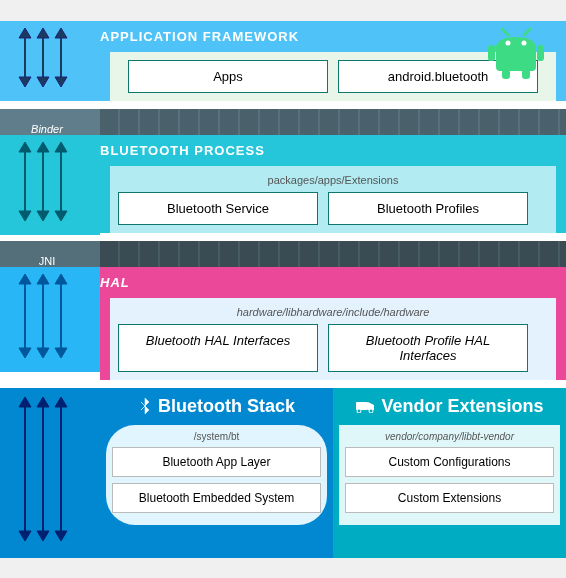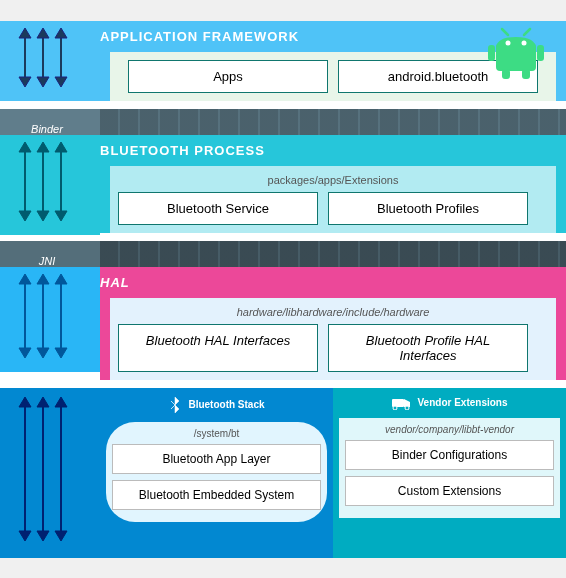--- a/index.html
+++ b/index.html
@@ -44,21 +44,21 @@
       padding: 8px 16px;
       font-size: 13px;
       text-align: center;
       flex: 1;
       max-width: 200px;
     }
     .bottom-header {
       text-align: center;
       color: white;
       font-weight: bold;
-      font-size: 10px;
+      font-size: 18px;
       padding: 8px 0;
       display: flex;
       align-items: center;
       justify-content: center;
       gap: 6px;
     }
     .bottom-box {
       background: white;
       border: 1px solid #bbb;
       padding: 7px 6px;
@@ -188,21 +188,21 @@
             <div class="box">Bluetooth Service</div>
             <div class="box">Bluetooth Profiles</div>
           </div>
         </div>
       </div>
     </div>
   </div>
 
   <div class="row-with-arrows">
     <div class="left-col jni-row-left" style="height:26px; display:flex; align-items:center; justify-content:flex-end; padding-right:6px;">
-      <span style="color:white; font-size:11px; font-style:italic;">JNI</span>
+      <span style="color:white; font-size:11px; ">JNI</span>
     </div>
     <div class="right-col" style="background:#546e7a;">
       <div style="height:26px; background: repeating-linear-gradient(90deg, #37474f 0px, #37474f 18px, #455a64 18px, #455a64 20px); opacity:0.9;"></div>
     </div>
   </div>
 
   <div class="row-with-arrows">
     <div class="left-col" style="background:#29b6f6; height:105px;">
       <svg width="90" height="95">
         <g fill="#01579b" stroke="#01579b">
@@ -272,21 +272,21 @@
             <svg width="20" height="14" viewBox="0 0 20 14">
               <rect x="1" y="3" width="12" height="8" rx="1" fill="white"></rect>
               <polygon points="13,3 19,6 19,11 13,11" fill="white"></polygon>
               <circle cx="4" cy="12" r="2" fill="#00acc1" stroke="white" stroke-width="1"></circle>
               <circle cx="16" cy="12" r="2" fill="#00acc1" stroke="white" stroke-width="1"></circle>
             </svg>
             <span>Vendor Extensions</span>
           </div>
           <div style="background:#e0f7fa; margin:0 6px 8px 6px; padding:6px;">
             <div style="text-align:center; font-size:10px; color:#555; margin-bottom:5px; font-style:italic;">vendor/company/libbt-vendor</div>
-            <div class="bottom-box">Binder Configurations</div>
+            <div class="bottom-box">Custom Configurations</div>
             <div class="bottom-box">Custom Extensions</div>
           </div>
         </div>
       </div>
     </div>
   </div>
 
 </div>
 
 </body></html>

